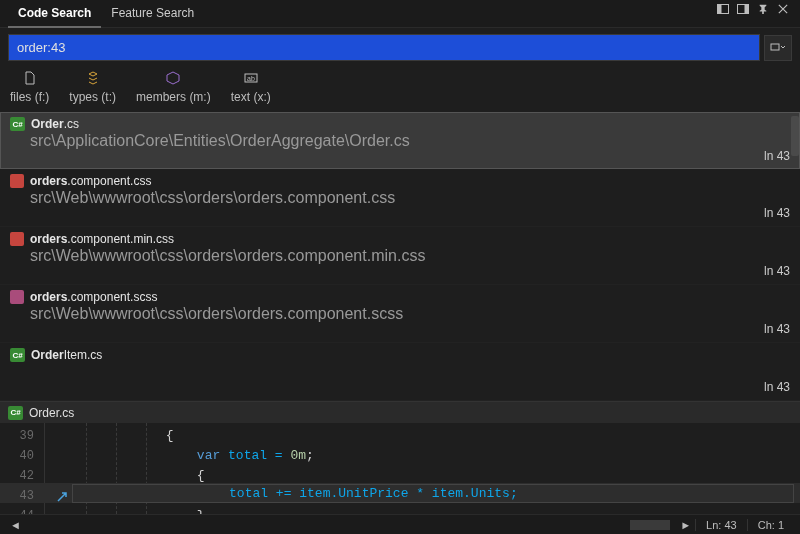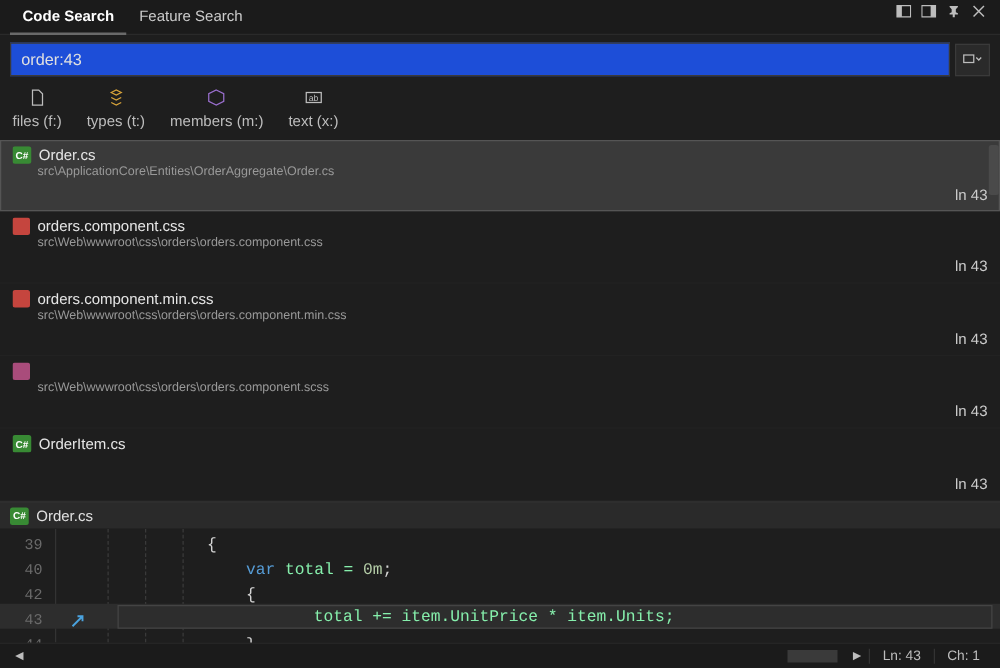--- a/index.html
+++ b/index.html
@@ -82,22 +82,22 @@
   align-items: flex-start;
 }
 .result.selected {
   background: #3a3a3a;
   border: 1px solid #555;
   padding: 4px 9px 5px 9px;
 }
 .result .main { flex: 1; overflow: hidden; }
 .result .line { display: flex; align-items: center; gap: 6px; }
 .result .fname { color: #e6e6e6; }
-.result .fname b { font-weight: 400; }
-.result .fpath { color: #999; font-size: 10px; margin-left: 20px; margin-top: 1px; }
+.result .fname b { font-weight: 700; }
+.result .fpath { color: #999; font-size: 16px; margin-left: 20px; margin-top: 1px; }
 .result .ln { color: #ccc; white-space: nowrap; padding-left: 8px; margin-top: 32px; }
 .csharp-ico {
   display: inline-flex; align-items: center; justify-content: center;
   width: 15px; height: 14px;
   background: #388a34; color: #fff; font-size: 8px; font-weight: 700;
   border-radius: 2px;
 }
 .css-ico {
   display: inline-flex; width: 14px; height: 14px;
   background: #c5453e; border-radius: 2px;
@@ -152,25 +152,25 @@
   width: 20px; display: flex; align-items: center; justify-content: center;
 }
 .codeline .codetxt {
   white-space: pre; color: #d4d4d4;
 }
 .codeline.hl {
   background: #2d2d2d;
 }
 .codeline.hl .codebox {
   border: 1px solid #444; flex: 1; height: 19px;
-  display: flex; align-items: center; margin-right: 6px; margin-left: 22px;
+  display: flex; align-items: center; margin-right: 6px;
 }
 .kw { color: #569cd6; }
 .num-lit { color: #b5cea8; }
-.ident { color: #86efac; }
+.ident { color: #0ea5e9; }
 .punct { color: #d4d4d4; }
 .editor-scroll {
   position: absolute; right: 2px; top: 115px; width: 10px; height: 36px;
   background: #4a4a4a;
 }
 .statusbar {
   height: 20px; background: #1b1b1b;
   display: flex; align-items: center;
   border-top: 1px solid #2a2a2a;
   font-size: 11px; color: #bdbdbd;
@@ -281,20 +281,21 @@
           <span class="fname"><b>orders</b>.component.min.css</span>
         </div>
         <div class="fpath">src\Web\wwwroot\css\orders\orders.component.min.css</div>
       </div>
       <div class="ln">ln 43</div>
     </div>
     <div class="result">
       <div class="main">
         <div class="line">
           <span class="scss-ico"></span>
+          <span class="fname"><b>orders</b>.component.scss</span>
         </div>
         <div class="fpath">src\Web\wwwroot\css\orders\orders.component.scss</div>
       </div>
       <div class="ln">ln 43</div>
     </div>
     <div class="result">
       <div class="main">
         <div class="line">
           <span class="csharp-ico">C#</span>
           <span class="fname"><b>Order</b>Item.cs</span>

